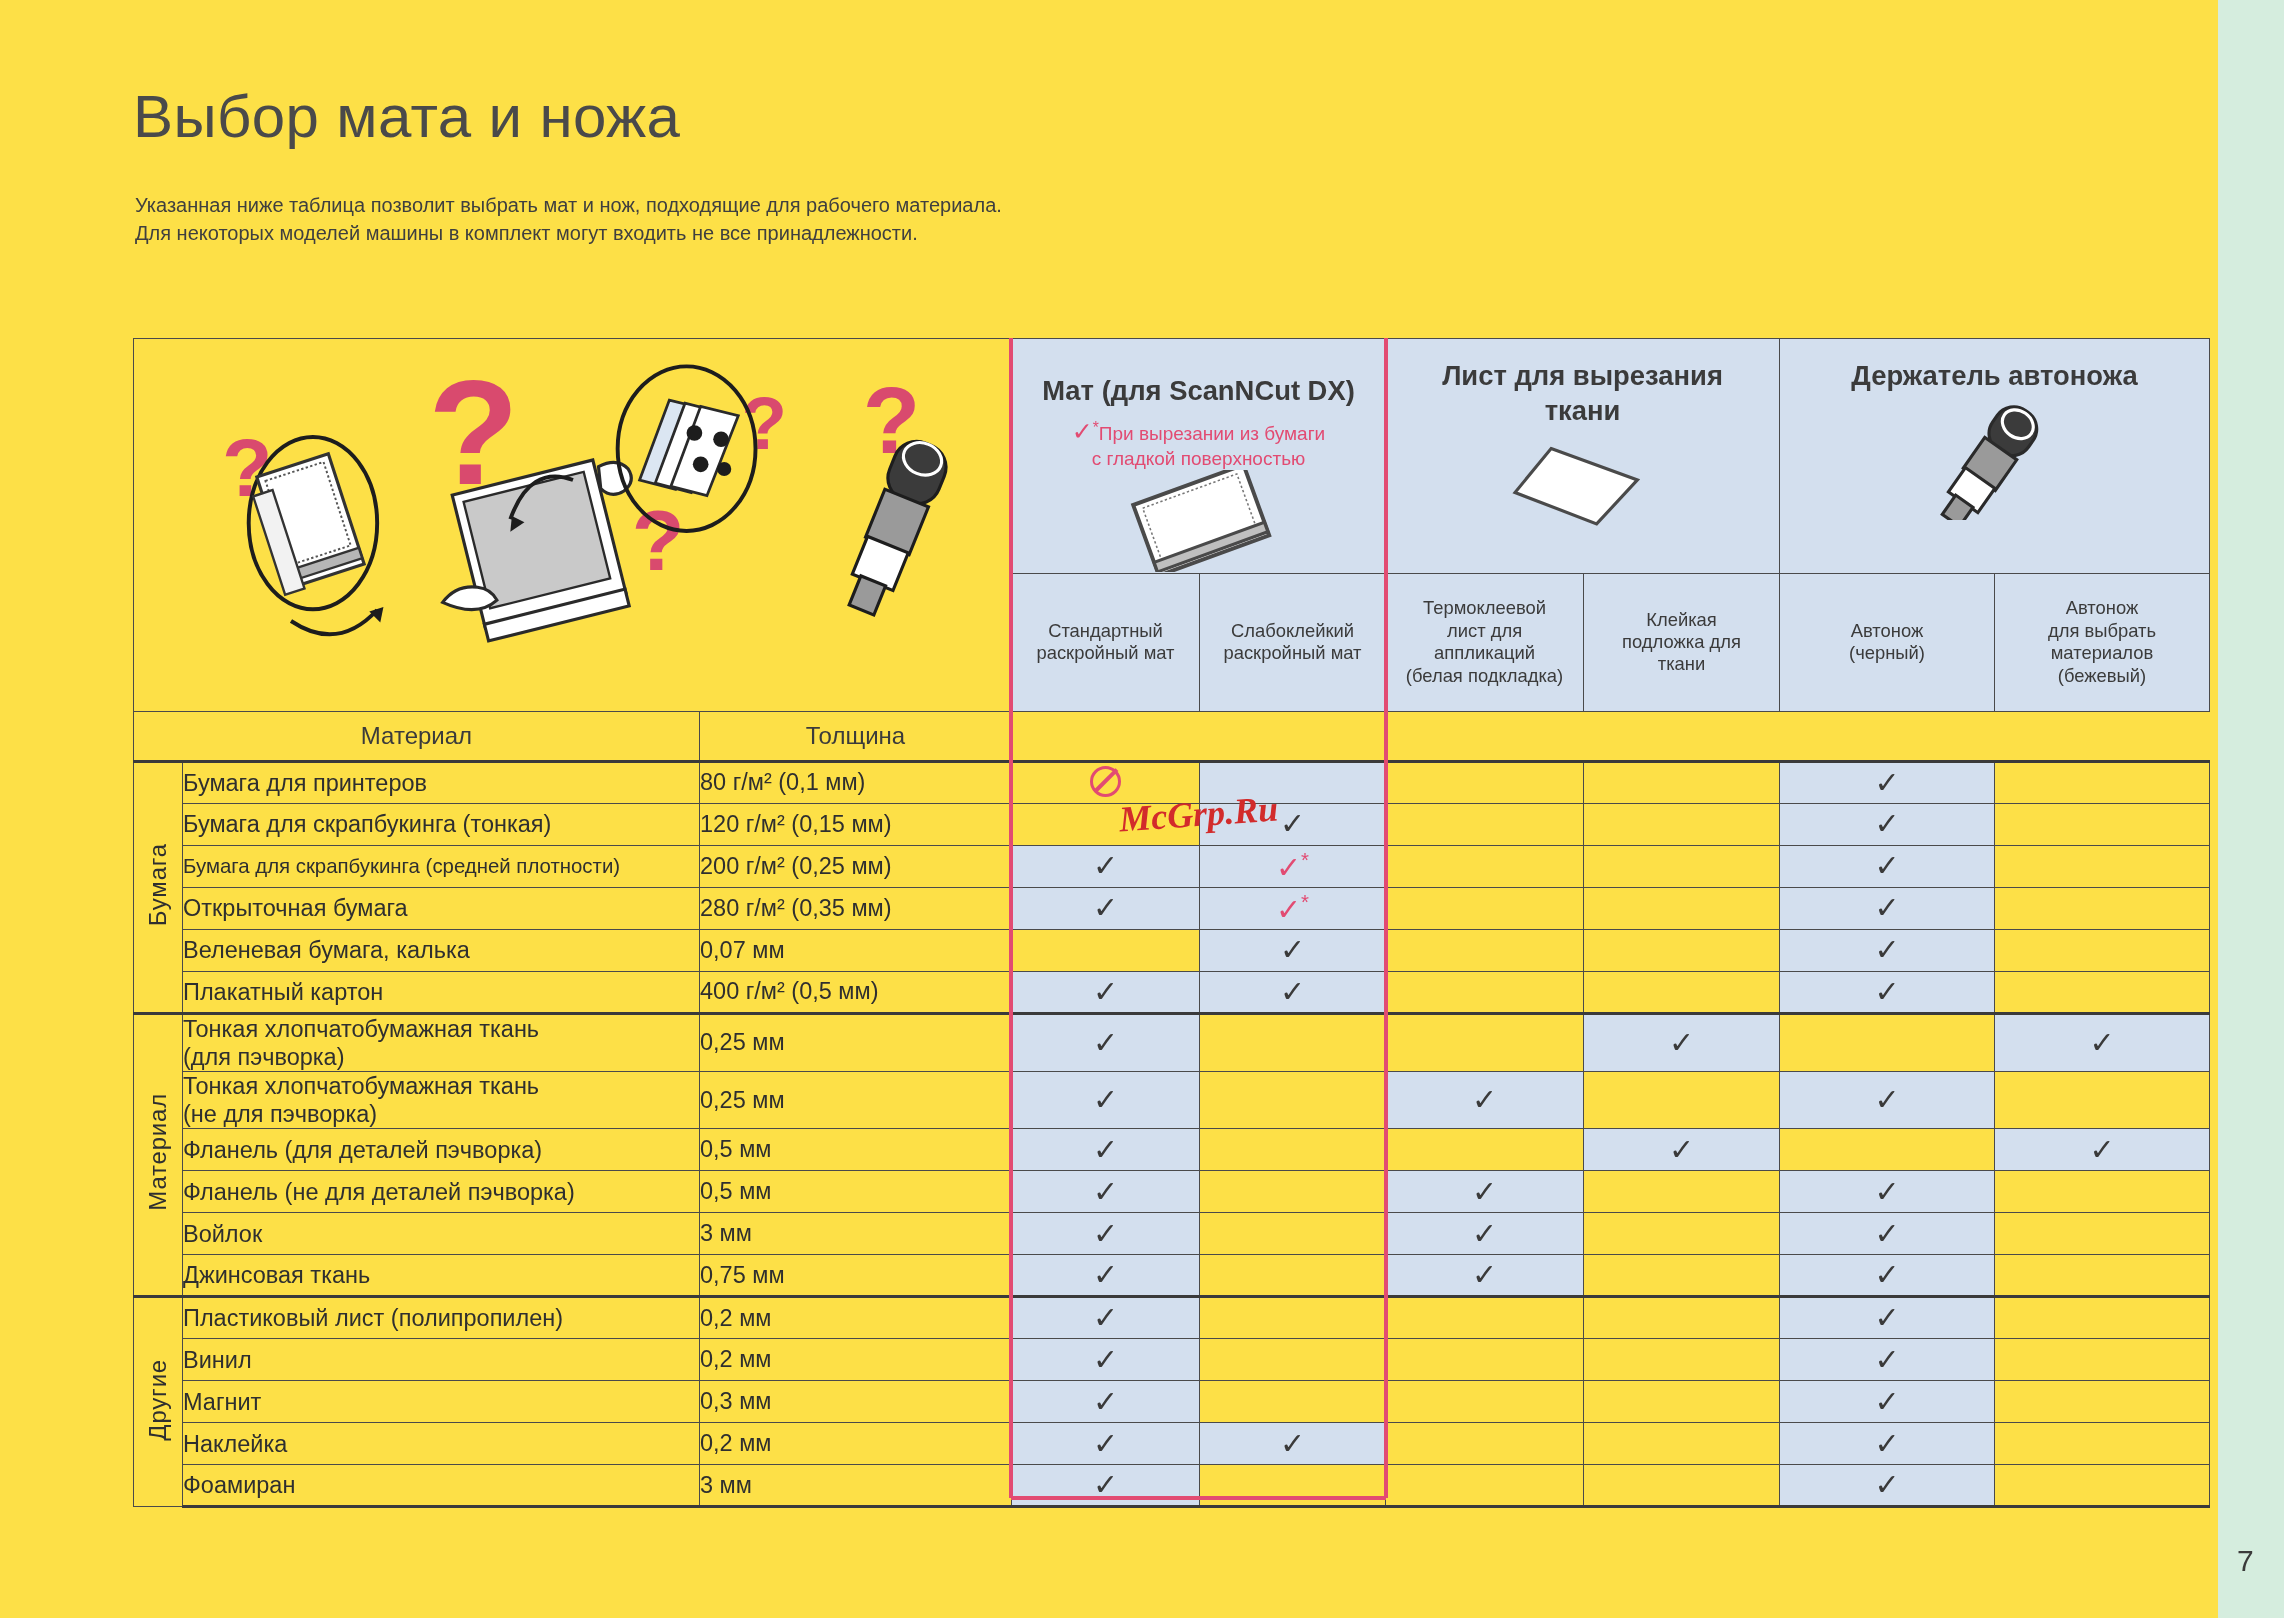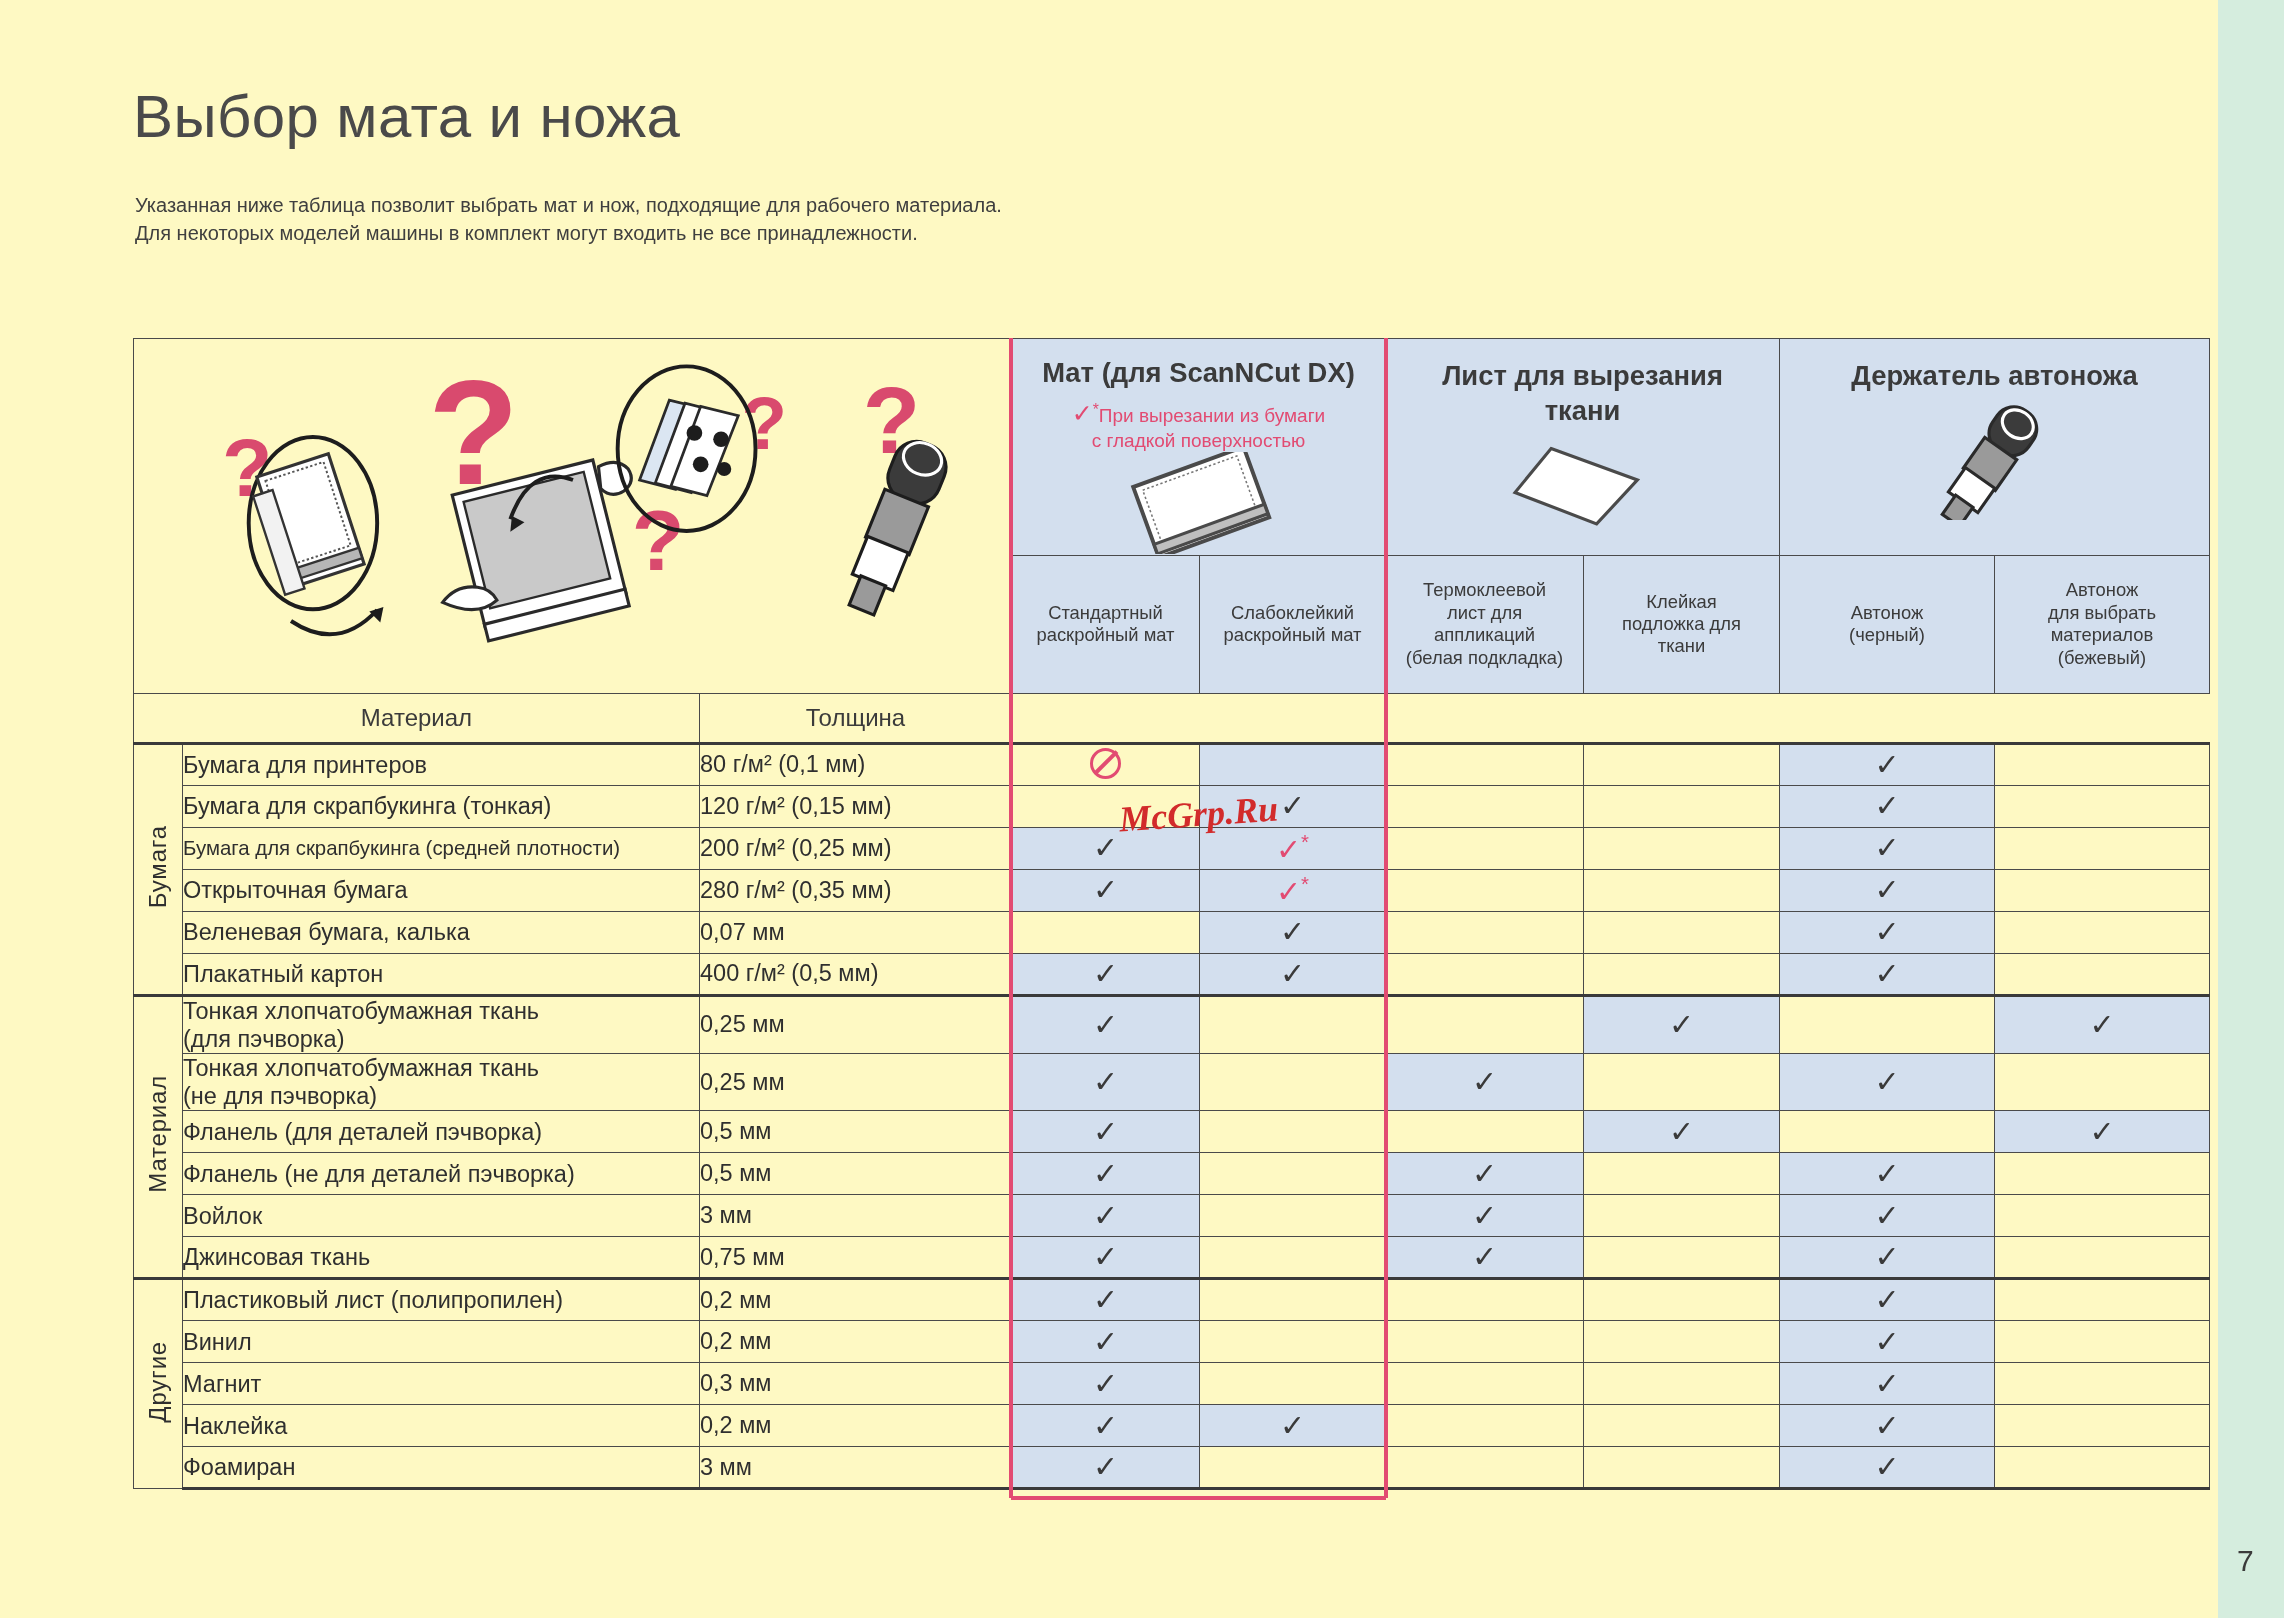--- a/index.html
+++ b/index.html
@@ -2,21 +2,21 @@
 <html style="font-size:12.5px"><head>
 <meta charset="utf-8">
 <style>
   * { box-sizing: border-box; margin: 0; padding: 0; }
   html, body {
     width: 2284px; height: 1618px;
     background: #ffffff;
     font-family: "Liberation Sans", sans-serif;
     overflow: hidden;
   }
-  #page { position: relative; width: 2284px; height: 1618px; background:#fef9c3; }
+  #page { position: relative; width: 2284px; height: 1618px; background:#fde047; }
 
   
   #edge-strip {
     position: absolute; top: 0; right: 0; width: 66px; height: 1618px;
     background: #d5edde;
   }
 
   
   #page-title {
     position: absolute; left: 133px; top: 82px;
@@ -189,21 +189,21 @@
                 <rect x="-34" y="-130" width="68" height="78" rx="30" fill="#3b3b3b" stroke="#1d1d1d" stroke-width="4"></rect>
                 <ellipse cx="0" cy="-110" rx="25" ry="20" fill="none" stroke="#fff" stroke-width="4"></ellipse>
                 <rect x="-30" y="-56" width="60" height="66" fill="#9a9a9a" stroke="#1d1d1d" stroke-width="4"></rect>
                 <rect x="-28" y="8" width="56" height="52" fill="#fff" stroke="#1d1d1d" stroke-width="4"></rect>
                 <rect x="-17" y="58" width="34" height="40" fill="#9a9a9a" stroke="#1d1d1d" stroke-width="4"></rect>
               </g>
             </svg>
           </div>
         </td>
 
-        <td colspan="2" class="hdr-blue" style="height:194px; vertical-align:top; padding-top:17px;">
+        <td colspan="2" class="hdr-blue" style="height:194px; vertical-align:top; padding-top:35px;">
           <div class="hdr-title">Мат (для ScanNCut DX)</div>
           <div class="mat-note">
             <span class="ck">✓</span><sup>*</sup><span>При вырезании из бумаги</span><br>
             <span>с гладкой поверхностью</span>
           </div>
           <div class="icon-wrap" style="height:103px;">
             <svg width="180" height="102" viewBox="0 0 230 130">
               <g transform="translate(115,65) rotate(-20)">
                 <rect x="-72" y="-48" width="150" height="96" fill="#fff" stroke="#4a4a4a" stroke-width="5"></rect>
                 <rect x="-62" y="-40" width="128" height="70" fill="#fff" stroke="#777" stroke-width="2" stroke-dasharray="3 3"></rect>

